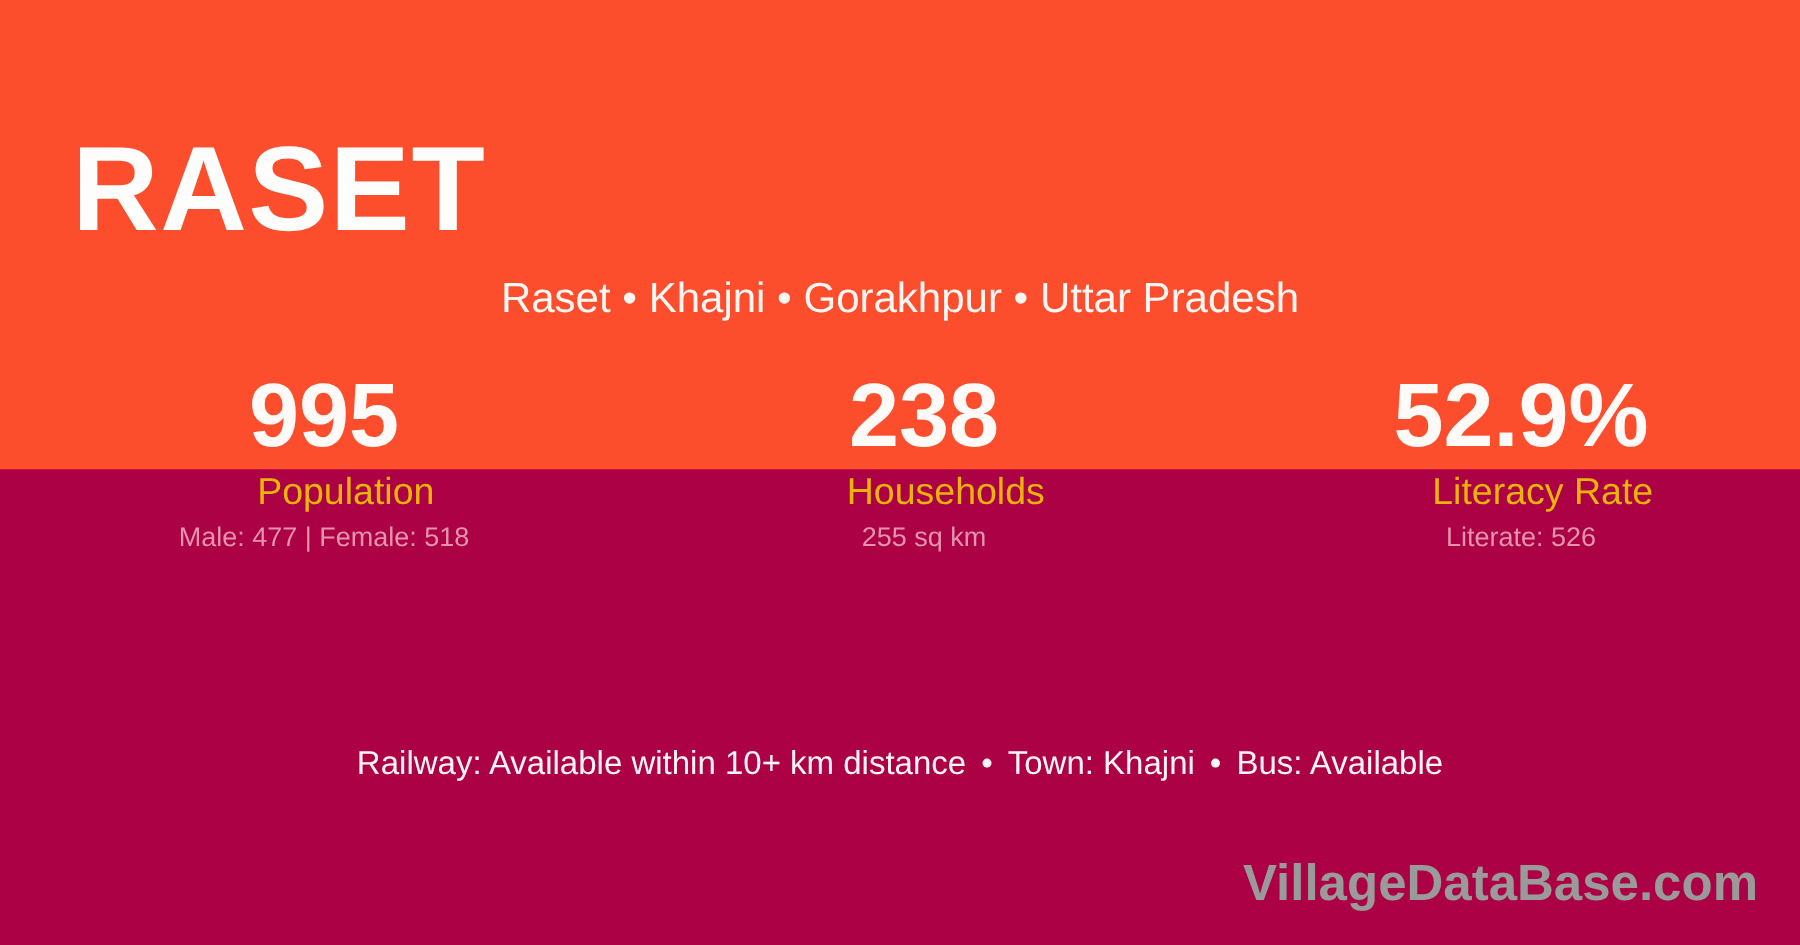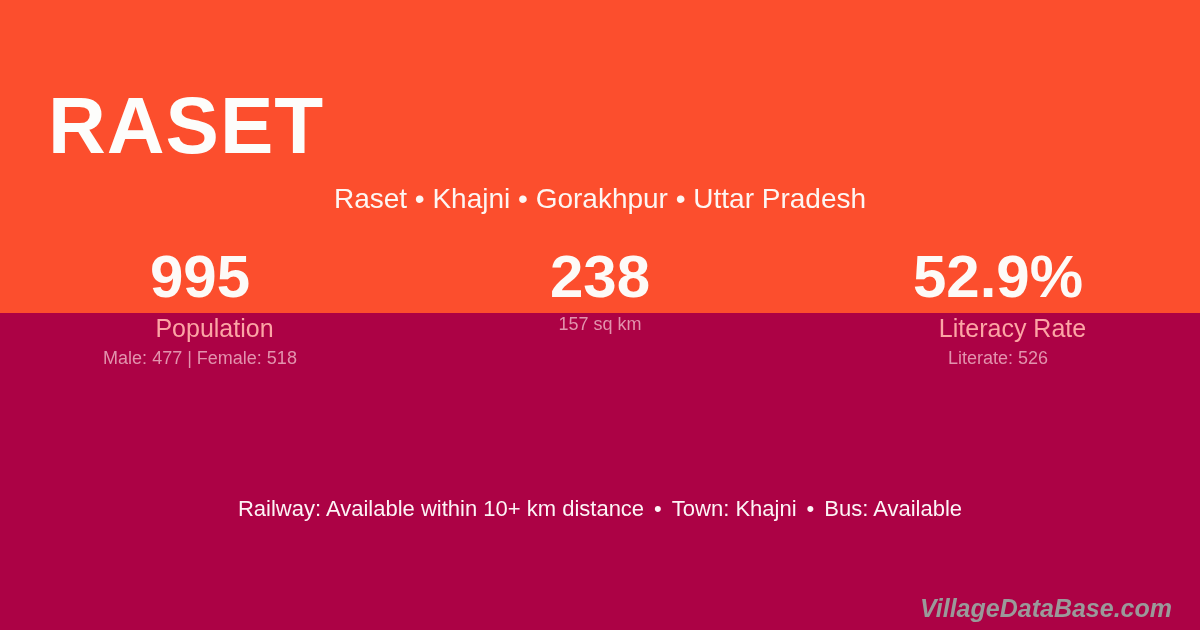--- a/index.html
+++ b/index.html
@@ -70,21 +70,21 @@
     font-size: 28px;
     font-weight: normal;
     color: #fdf6f3;
     line-height: 38px;
     white-space: nowrap;
   }
 
   
   .stats-row {
     position: absolute;
-    left: 0;
+    left: 16px;
     top: 244px;
     width: 1026px;
     height: 140px;
   }
   .stat {
     position: absolute;
     top: 0;
     width: 400px;
     text-align: center;
   }
@@ -96,21 +96,21 @@
     font-size: 60px;
     font-weight: bold;
     color: #fdfaf7;
     line-height: 66px;
     white-space: nowrap;
   }
   .stat-label {
     margin-top: 2px;
     font-size: 25px;
     font-weight: normal;
-    color: #fca5a5;
+    color: #eab308;
     line-height: 32px;
     white-space: nowrap;
     padding-left: 29px;
   }
   .stat-sub {
     margin-top: 2px;
     font-size: 18px;
     font-weight: normal;
     color: #e293ad;
     line-height: 24px;
@@ -132,27 +132,26 @@
   .amenity-sep {
     display: inline-block;
     padding: 0 10px;
     color: #fdf4f6;
   }
 
   
   .footer-brand {
     position: absolute;
     right: 28px;
-    bottom: 6px;
-    font-size: 25px;
+    bottom: 25px;
+    font-size: 34px;
     font-weight: bold;
     color: #9a9a9a;
     line-height: 32px;
     white-space: nowrap;
-    font-style: italic;
   }
 </style>
 </head>
 <body>
 
 <div class="card">
 
   <div class="band-top"></div>
   <div class="band-bottom"></div>
 
@@ -165,21 +164,22 @@
     <div class="stats-row">
 
       <div class="stat stat-pop">
         <div class="stat-value">995</div>
         <div class="stat-label">Population</div>
         <div class="stat-sub">Male: 477 | Female: 518</div>
       </div>
 
       <div class="stat stat-house">
         <div class="stat-value">238</div>
-        <div class="stat-sub">157 sq km</div>
+        <div class="stat-label">Households</div>
+        <div class="stat-sub">255 sq km</div>
       </div>
 
       <div class="stat stat-lit">
         <div class="stat-value">52.9%</div>
         <div class="stat-label">Literacy Rate</div>
         <div class="stat-sub">Literate: 526</div>
       </div>
 
     </div>
 

